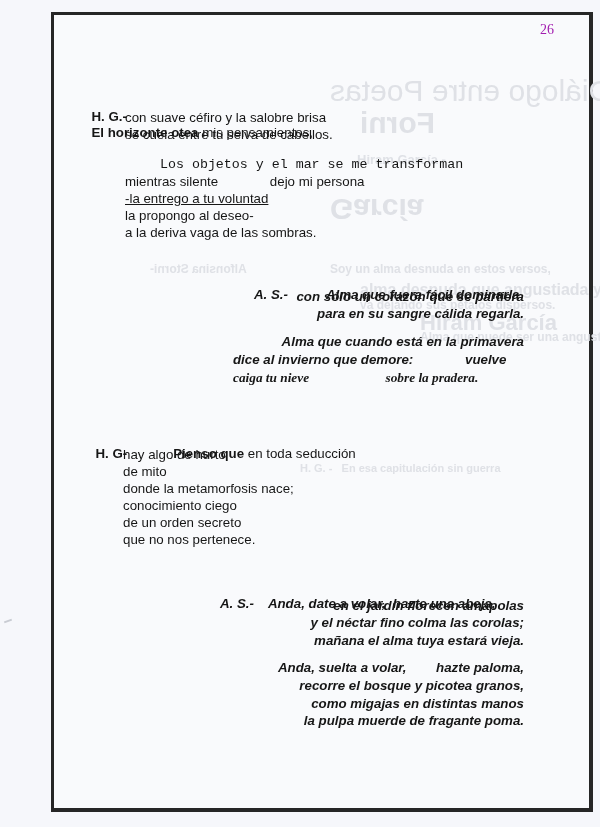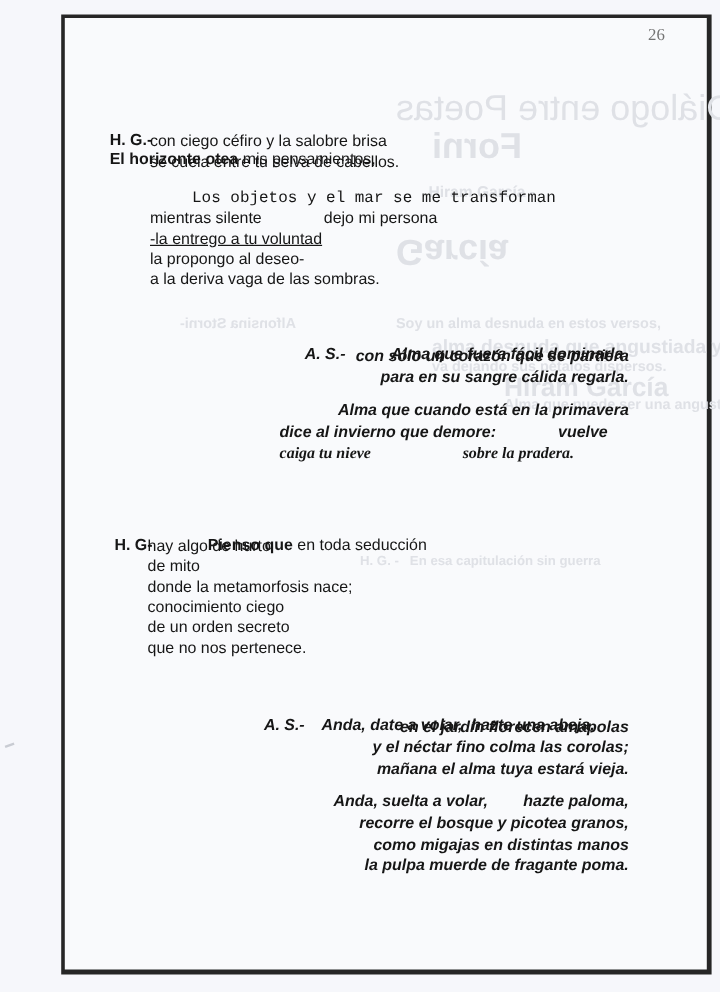--- a/index.html
+++ b/index.html
@@ -15,21 +15,21 @@
       border-right-width: 4px; border-bottom-width: 4px;
       background: #f9fafc;
       box-sizing: content-box;
     }
     .bleed {
       position: absolute; color: #dfe1e6; font-weight: bold; white-space: pre;
       pointer-events: none;
     }
     .page-number {
       position: absolute; left: 540px; top: 22px;
-      font-family: "Liberation Serif", serif; font-size: 14px; color: #737373;
+      font-family: "Liberation Serif", serif; font-size: 14px; color: #a21caf;
     }
     .line {
       position: absolute; white-space: pre; font-size: 13.3px; line-height: 16px;
     }
     .b { font-weight: bold; }
     .it { font-style: italic; font-weight: bold; }
     .right { text-align: right; }
     .speaker { font-weight: bold; }
     .left-mark {
       position: absolute; width: 8px; height: 2px; background: #c9ccd3; transform: rotate(-20deg);
@@ -53,21 +53,21 @@
 <div class="bleed" style="left:300px;top:434px;font-size:11px;margin-top:28px;">H. G. -   En esa capitulación sin guerra</div>
 
 <div class="left-mark" style="left:4px;top:620px;"></div>
 
 <div class="page-number">26</div>
 
 <div class="line" style="left:84px;top:93px;">
   <span class="speaker">H. G.-</span>
   <span class="b">El horizonte otea</span><span> mis pensamientos,</span>
 </div>
-<div class="line" style="left:125px;top:110px;">con ciego céfiro y la salobre brisa</div>
+<div class="line" style="left:125px;top:110px;">con suave céfiro y la salobre brisa</div>
 <div class="line" style="left:125px;top:127px;">se cuela entre tu selva de cabellos.</div>
 
 <div class="line" style="left:160px;top:157px;font-family:Liberation Mono, monospace;">Los objetos y el mar se me transforman</div>
 <div class="line" style="left:125px;top:174px;">mientras silente              dejo mi persona</div>
 <div class="line" style="left:125px;top:191px;text-decoration:underline;">-la entrego a tu voluntad</div>
 <div class="line" style="left:125px;top:208px;">la propongo al deseo-</div>
 <div class="line" style="left:125px;top:225px;">a la deriva vaga de las sombras.</div>
 
 <div class="line it" style="left:247px;top:271px;text-align:center;">
   <span>A. S.-</span><span style="display:inline-block;width:38px;"></span><span>Alma que fuera fácil dominarla</span>

